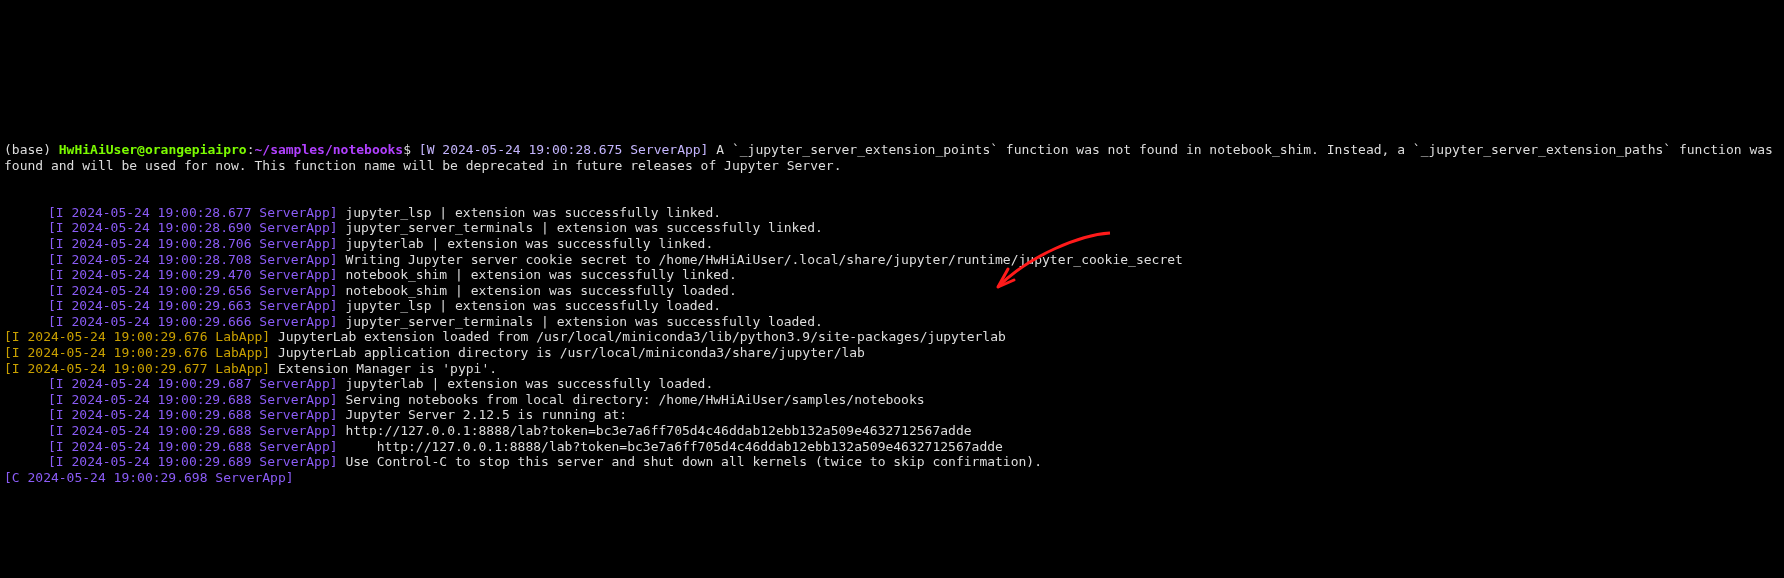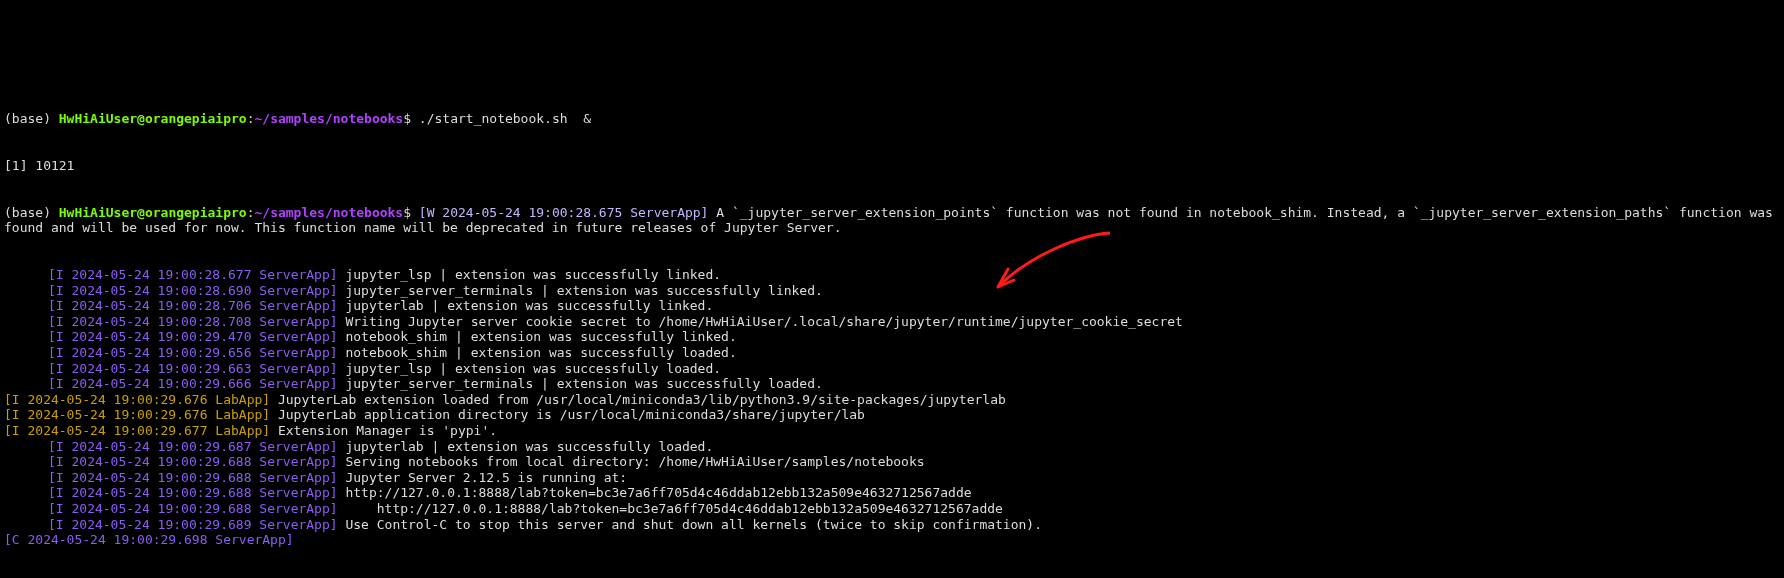--- a/index.html
+++ b/index.html
@@ -33,23 +33,21 @@
     pointer-events: none;
   }
 </style>
 </head>
 <body>
 
 
 
 <div class="terminal">
 
-<div class="line"><span class="base">(base) </span><span class="user">HwHiAiUser</span><span class="user">@</span><span class="host">orangepiaipro</span><span class="base">:</span><span class="path">~/samples/notebooks</span><span class="dollar">$ </span><span class="cmd">./start_notebook.sh  &amp;</span></div>
 
-<div class="line text">[1] 10121</div>
 
 <div class="line"><span class="base">(base) </span><span class="user">HwHiAiUser</span><span class="user">@</span><span class="host">orangepiaipro</span><span class="base">:</span><span class="path">~/samples/notebooks</span><span class="dollar">$ </span><span class="warn">[W 2024-05-24 19:00:28.675 ServerApp]</span><span class="text"> A `_jupyter_server_extension_points` function was not found in notebook_shim. Instead, a `_jupyter_server_extension_paths` function was found and will be used for now. This function name will be deprecated in future releases of Jupyter Server.</span></div>
 
 <div id="log-lines"><div class="line"><span class="info">[I 2024-05-24 19:00:28.677 ServerApp]</span><span class="text"> jupyter_lsp | extension was successfully linked.</span></div><div class="line"><span class="info">[I 2024-05-24 19:00:28.690 ServerApp]</span><span class="text"> jupyter_server_terminals | extension was successfully linked.</span></div><div class="line"><span class="info">[I 2024-05-24 19:00:28.706 ServerApp]</span><span class="text"> jupyterlab | extension was successfully linked.</span></div><div class="line"><span class="info">[I 2024-05-24 19:00:28.708 ServerApp]</span><span class="text"> Writing Jupyter server cookie secret to /home/HwHiAiUser/.local/share/jupyter/runtime/jupyter_cookie_secret</span></div><div class="line"><span class="info">[I 2024-05-24 19:00:29.470 ServerApp]</span><span class="text"> notebook_shim | extension was successfully linked.</span></div><div class="line"><span class="info">[I 2024-05-24 19:00:29.656 ServerApp]</span><span class="text"> notebook_shim | extension was successfully loaded.</span></div><div class="line"><span class="info">[I 2024-05-24 19:00:29.663 ServerApp]</span><span class="text"> jupyter_lsp | extension was successfully loaded.</span></div><div class="line"><span class="info">[I 2024-05-24 19:00:29.666 ServerApp]</span><span class="text"> jupyter_server_terminals | extension was successfully loaded.</span></div><div class="line"><span class="lab">[I 2024-05-24 19:00:29.676 LabApp]</span><span class="text"> JupyterLab extension loaded from /usr/local/miniconda3/lib/python3.9/site-packages/jupyterlab</span></div><div class="line"><span class="lab">[I 2024-05-24 19:00:29.676 LabApp]</span><span class="text"> JupyterLab application directory is /usr/local/miniconda3/share/jupyter/lab</span></div><div class="line"><span class="lab">[I 2024-05-24 19:00:29.677 LabApp]</span><span class="text"> Extension Manager is 'pypi'.</span></div><div class="line"><span class="info">[I 2024-05-24 19:00:29.687 ServerApp]</span><span class="text"> jupyterlab | extension was successfully loaded.</span></div><div class="line"><span class="info">[I 2024-05-24 19:00:29.688 ServerApp]</span><span class="text"> Serving notebooks from local directory: /home/HwHiAiUser/samples/notebooks</span></div><div class="line"><span class="info">[I 2024-05-24 19:00:29.688 ServerApp]</span><span class="text"> Jupyter Server 2.12.5 is running at:</span></div><div class="line"><span class="info">[I 2024-05-24 19:00:29.688 ServerApp]</span><span class="text"> http://127.0.0.1:8888/lab?token=bc3e7a6ff705d4c46ddab12ebb132a509e4632712567adde</span></div><div class="line"><span class="info">[I 2024-05-24 19:00:29.688 ServerApp]</span><span class="text">     http://127.0.0.1:8888/lab?token=bc3e7a6ff705d4c46ddab12ebb132a509e4632712567adde</span></div><div class="line"><span class="info">[I 2024-05-24 19:00:29.689 ServerApp]</span><span class="text"> Use Control-C to stop this server and shut down all kernels (twice to skip confirmation).</span></div><div class="line"><span class="crit">[C 2024-05-24 19:00:29.698 ServerApp]</span><span class="text"></span></div></div>
 
 
 
 
 
 

